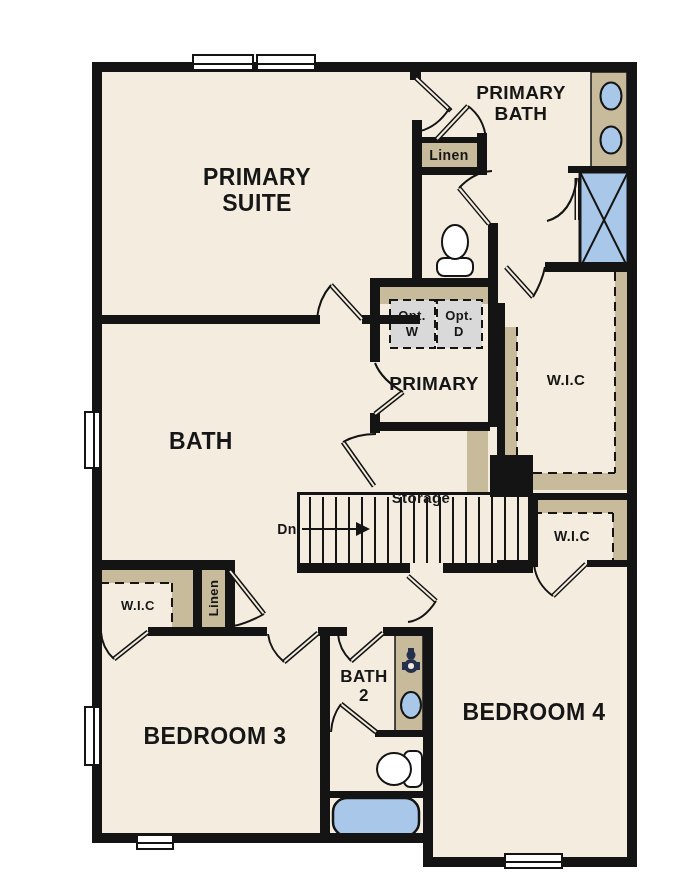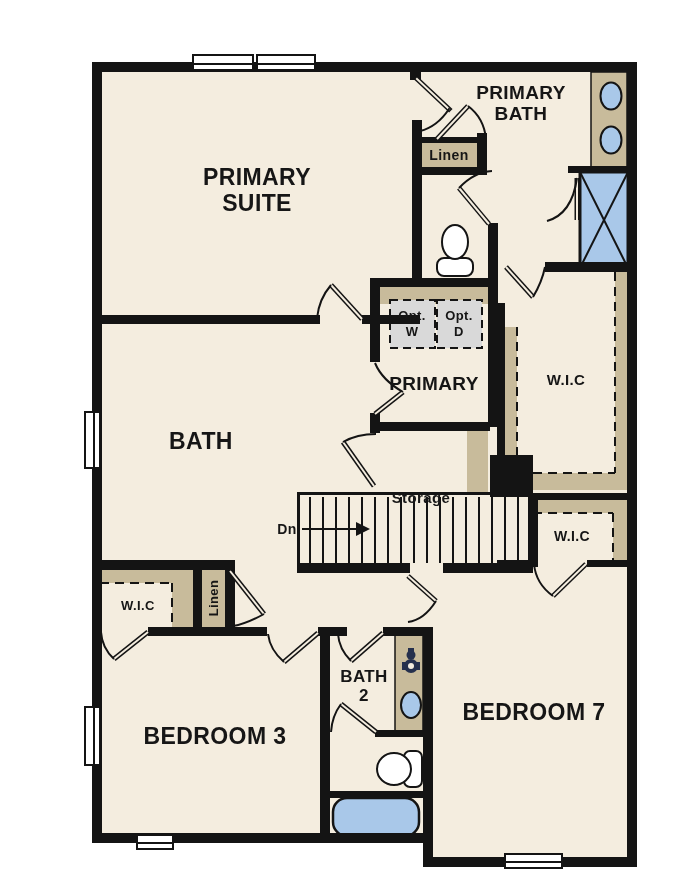--- a/index.html
+++ b/index.html
@@ -279,15 +279,15 @@
 <div class="lbl" style="left:566px;top:380px;font-size:15px;">W.I.C</div>
 <div class="lbl" style="left:421px;top:462px;font-size:15px;margin-top:36px;">Storage</div>
 <div class="lbl" style="left:287px;top:530px;font-size:14px;">Dn</div>
 <div class="lbl" style="left:572px;top:537px;font-size:14px;">W.I.C</div>
 <div class="lbl" style="left:138px;top:606px;font-size:13px;">W.I.C</div>
 <div class="lbl vert" style="left:214px;top:598px;font-size:13px;">Linen</div>
 <div class="lbl" style="left:201px;top:442px;font-size:23px;">BATH</div>
 <div class="lbl" style="left:364px;top:686px;font-size:17px;">BATH
 2</div>
 <div class="lbl" style="left:215px;top:737px;font-size:23px;text-align:right;">BEDROOM 3</div>
-<div class="lbl" style="left:534px;top:713px;font-size:23px;">BEDROOM 7</div>
+<div class="lbl" style="left:534px;top:713px;font-size:23px;">BEDROOM 4</div>
 
 </div>
 
 </body></html>

